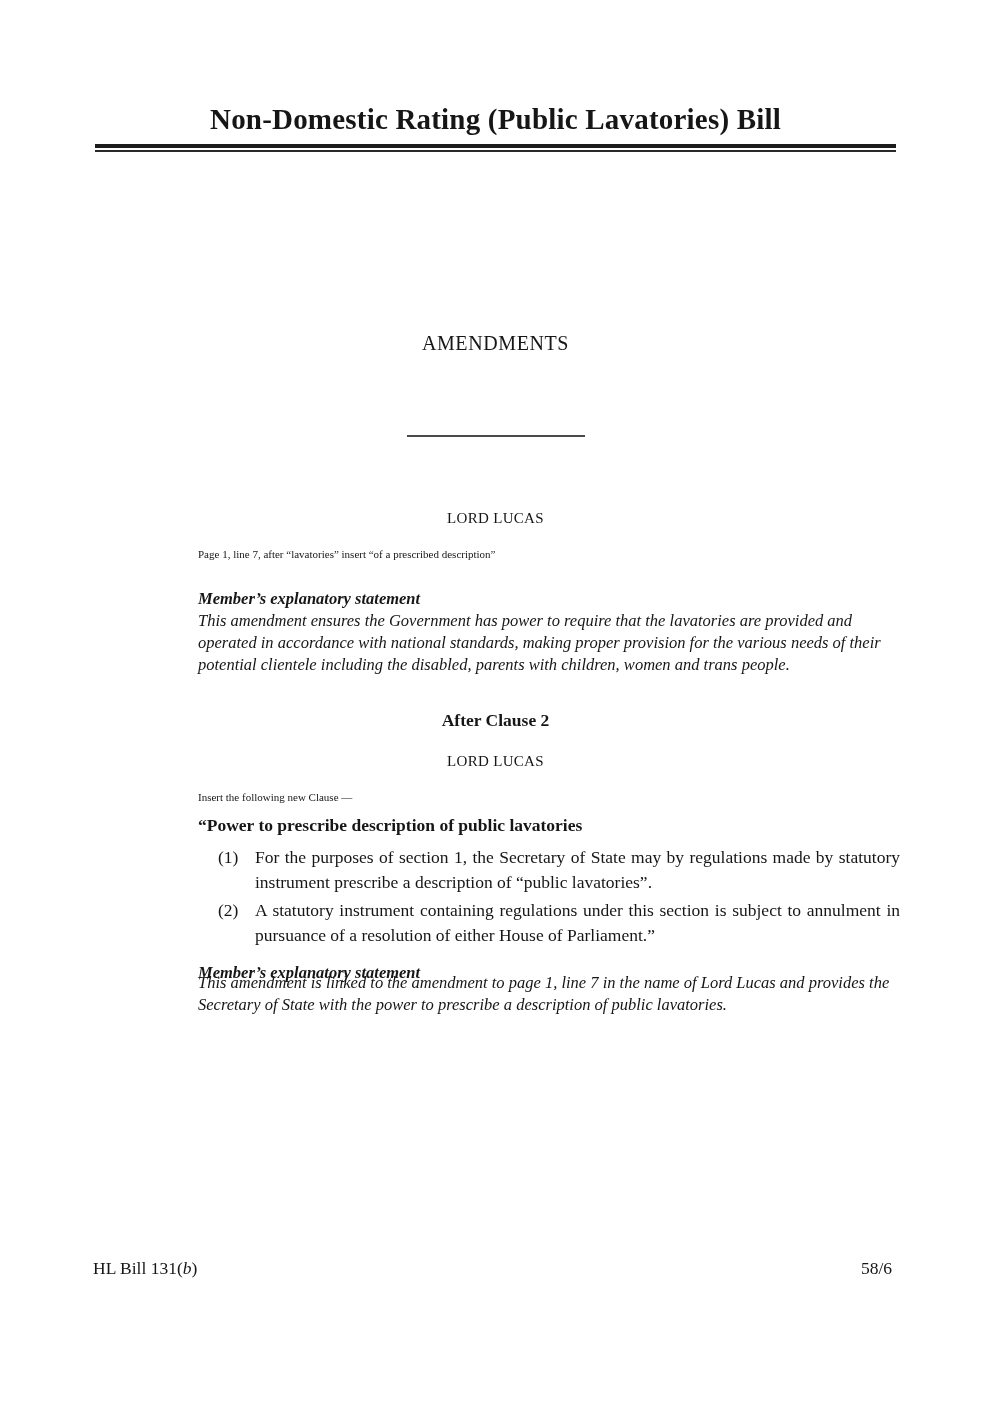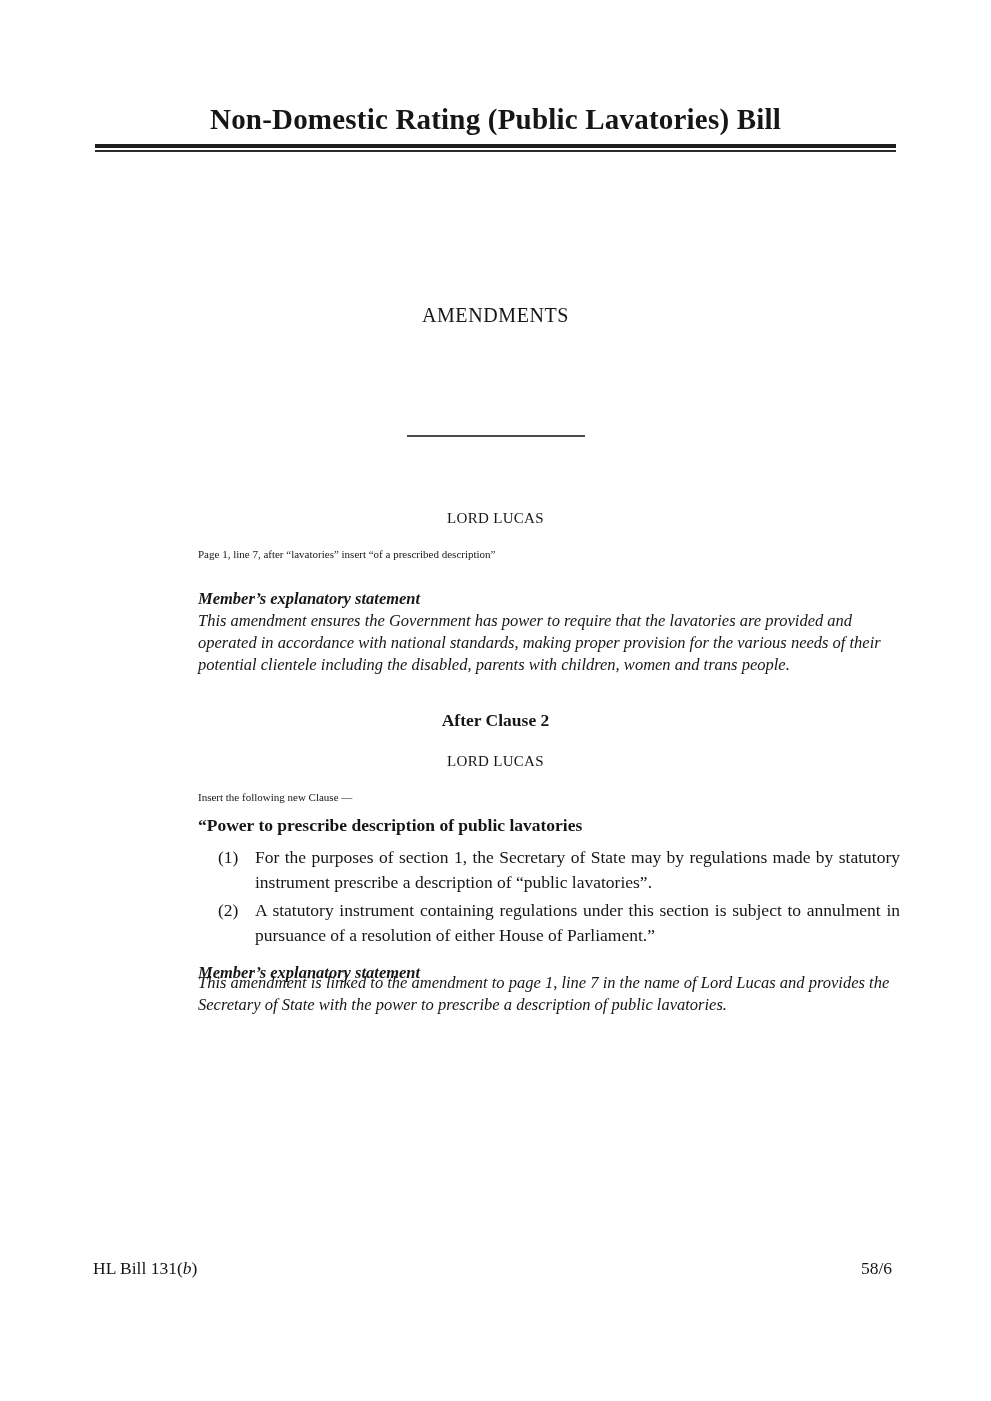--- a/index.html
+++ b/index.html
@@ -29,21 +29,21 @@
     border-bottom: 2px solid #2a2a2a;
     box-sizing: border-box;
   }
   .heading-block {
     position: absolute;
     top: 297px; left: 0; right: 0;
     text-align: center;
     font-size: 20px;
     letter-spacing: 0.6px;
   }
-  .heading-block div { line-height: 37px; }
+  .heading-block div { line-height: 37px; margin-top: 28px; }
   .short-rule {
     position: absolute;
     top: 435px; left: 50%;
     width: 178px; margin-left: -89px;
     border-top: 2px solid #4a4a4a;
   }
   .clause-heading {
     position: absolute;
     left: 0; right: 0;
     margin: 0;

